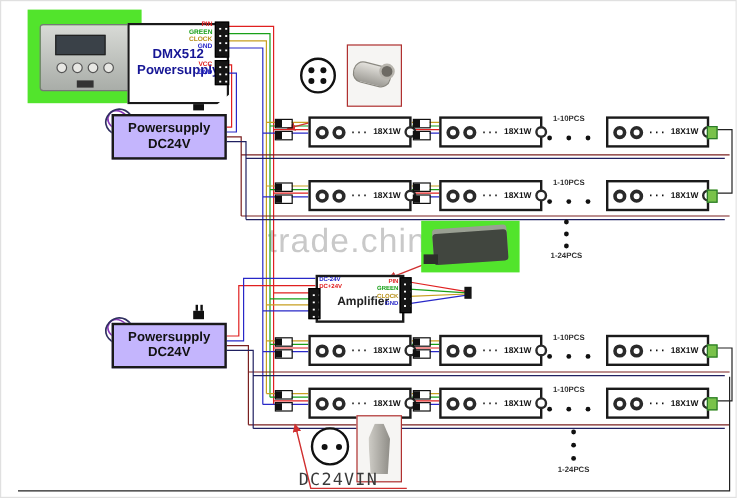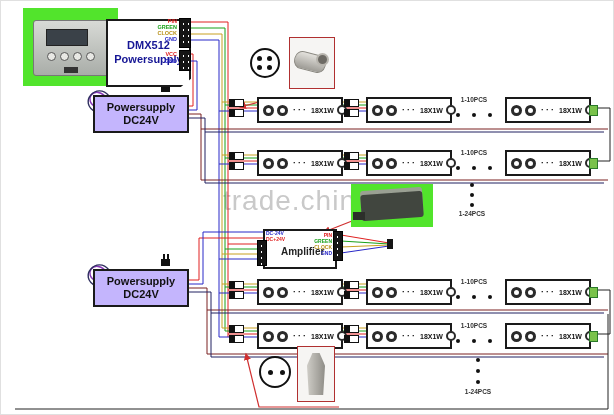--- a/index.html
+++ b/index.html
@@ -307,14 +307,15 @@
   <div class="gconn" style="left:588px;top:330px;"></div>
   <div class="count" style="left:453px;top:387px;">1-24PCS</div>
 
   <div class="circ" style="left:258px;top:355px;width:32px;height:32px;">
     <div class="dot" style="left:7px;top:12px;width:5px;height:5px;"></div>
     <div class="dot" style="left:19px;top:12px;width:5px;height:5px;"></div>
   </div>
   <div class="photoframe" style="left:296px;top:345px;width:36px;height:54px;">
     <div class="dcplug"></div>
   </div>
+  <div class="ioname" style="left:248px;top:391px;">DC24VIN</div>
 
 </div>
 
 </body></html>

